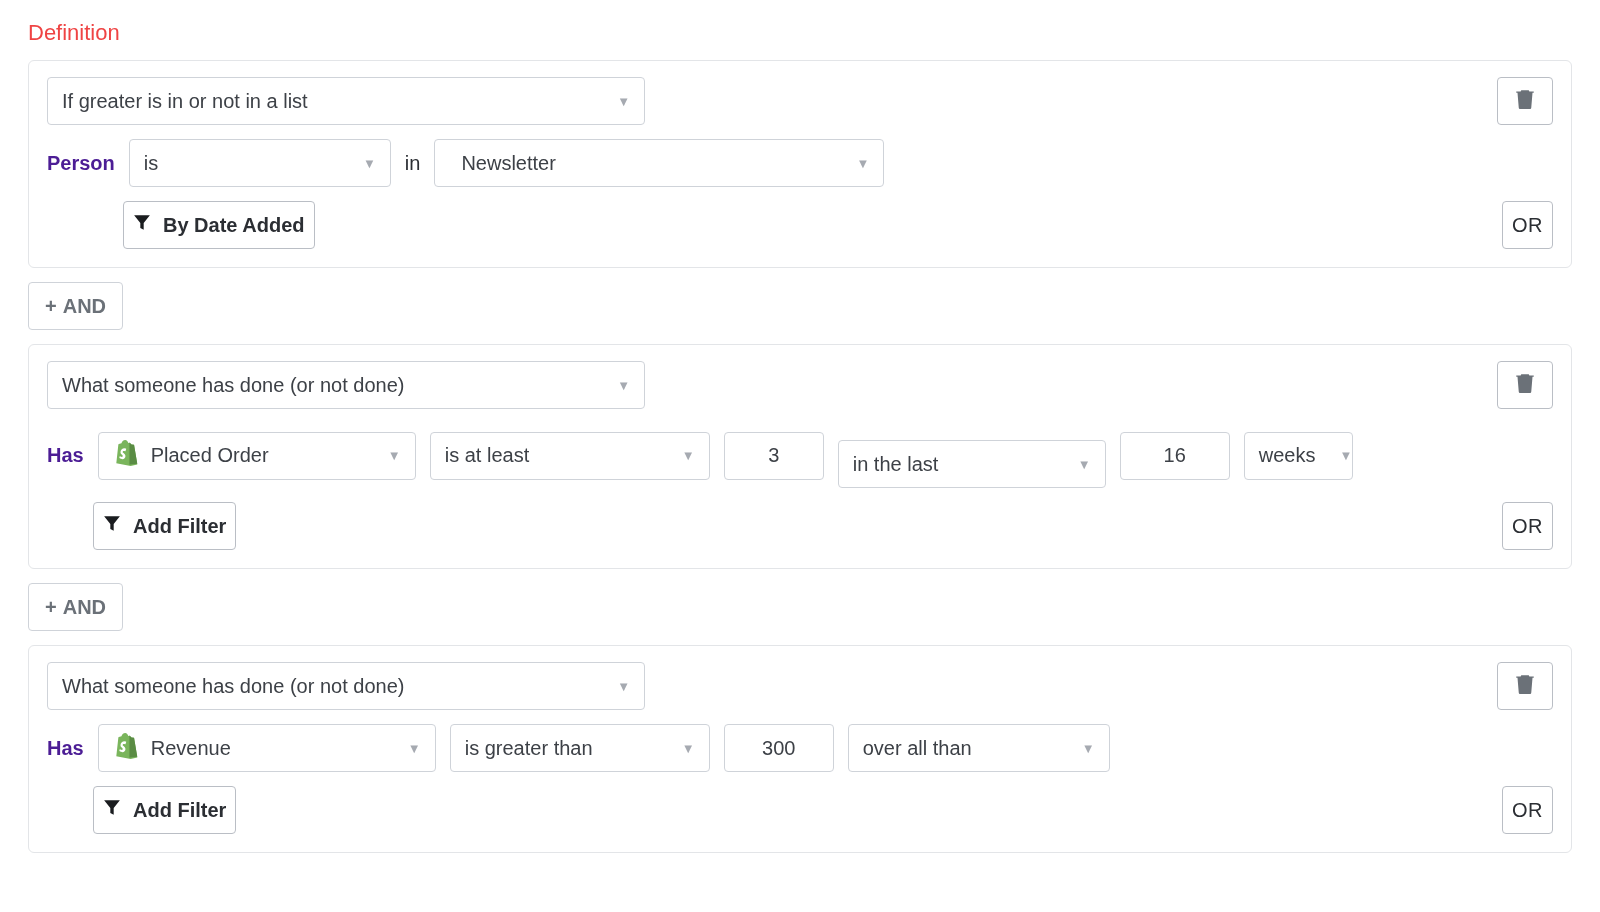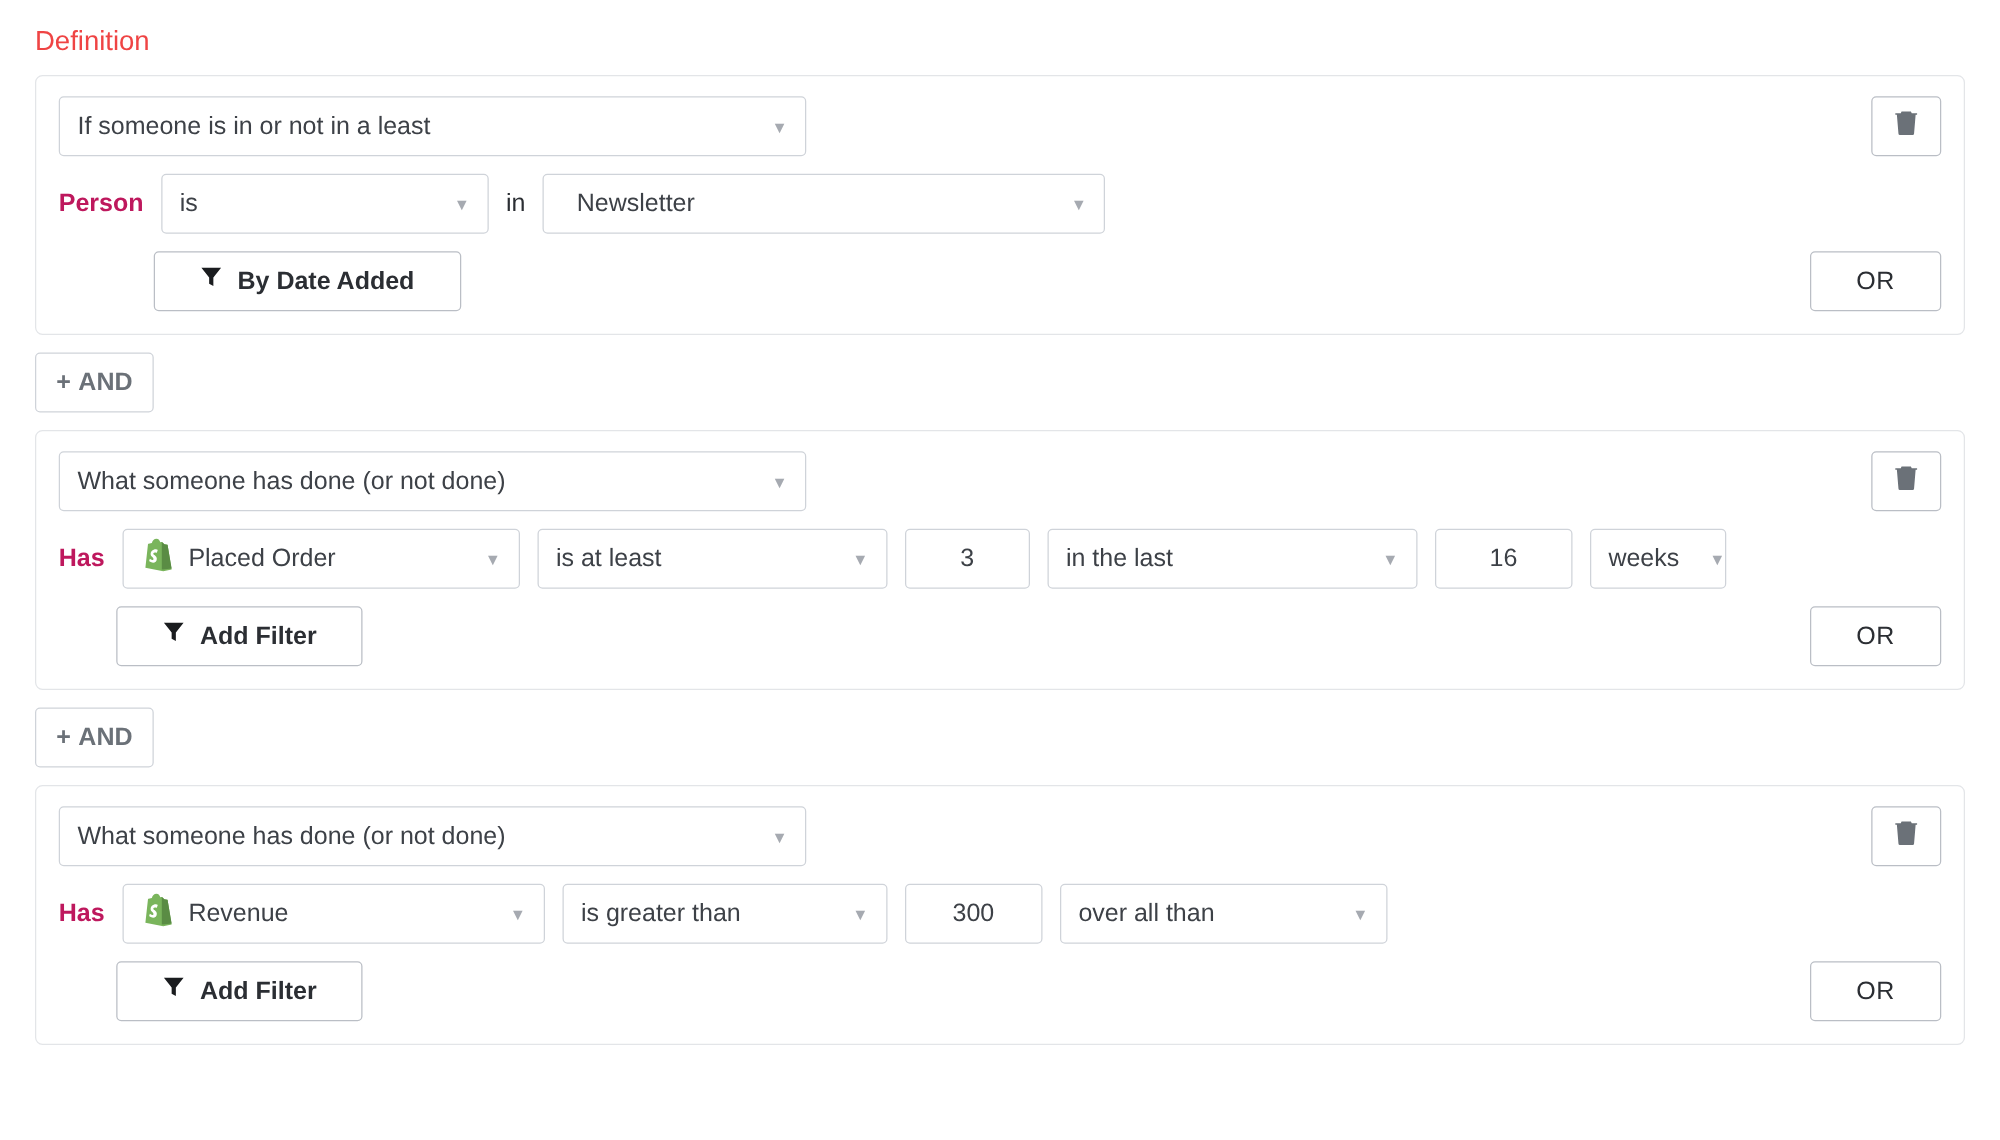--- a/index.html
+++ b/index.html
@@ -61,33 +61,33 @@
     border: 1px solid #cfd3d9;
     border-radius: 4px;
     background: #fff;
     color: #3d4147;
     font-size: 20px;
     text-align: center;
   }
   .label {
     font-size: 20px;
     font-weight: 600;
-    color: #be185d;
+    color: #4c1d95;
   }
   .label-light {
     font-size: 20px;
     font-weight: 500;
     color: #2b2e33;
   }
   .btn {
     display: inline-flex;
     align-items: center;
     justify-content: center;
     height: 48px;
-    padding: 0 36px;
+    padding: 0 9px;
     border: 1px solid #babec5;
     border-radius: 4px;
     background: #fff;
     font-size: 20px;
     font-weight: 700;
     color: #2b2e33;
     cursor: pointer;
     gap: 12px;
   }
   .btn.icon-only { padding: 0 18px; }
@@ -128,33 +128,33 @@
   
   .w-condition-type { width: 598px; }
   .w-is            { width: 262px; }
   .w-newsletter    { width: 450px; padding-left: 26px; }
   .w-event-sm      { width: 318px; }
   .w-event-md      { width: 338px; }
   .w-comparator    { width: 280px; }
   .w-comparator-md { width: 260px; }
   .w-num-sm        { width: 100px; }
   .w-num-md        { width: 110px; }
-  .w-timeframe     { width: 296px; }
+  .w-timeframe     { width: 268px; margin-top: 17px; }
   .w-timeframe-lg  { width: 262px; }
   .w-unit          { width: 109px; gap: 10px; }
 </style>
 </head>
 <body>
 
 <div class="section-title">Definition</div>
 
 <div class="condition-card">
   <div class="row top-row">
     <div class="select w-condition-type">
-      <span>If someone is in or not in a least</span>
+      <span>If greater is in or not in a list</span>
       <span class="caret">▼</span>
     </div>
     <button class="btn icon-only trash">
       <span>
         <svg viewBox="0 0 14 16">
             <path d="M1 3h12l-1 12a1 1 0 0 1-1 1H3a1 1 0 0 1-1-1L1 3zm3-2h6l.5 1H14v1H0V2h3.5L4 1z"></path>
           </svg>
       </span>
     </button>
   </div>

